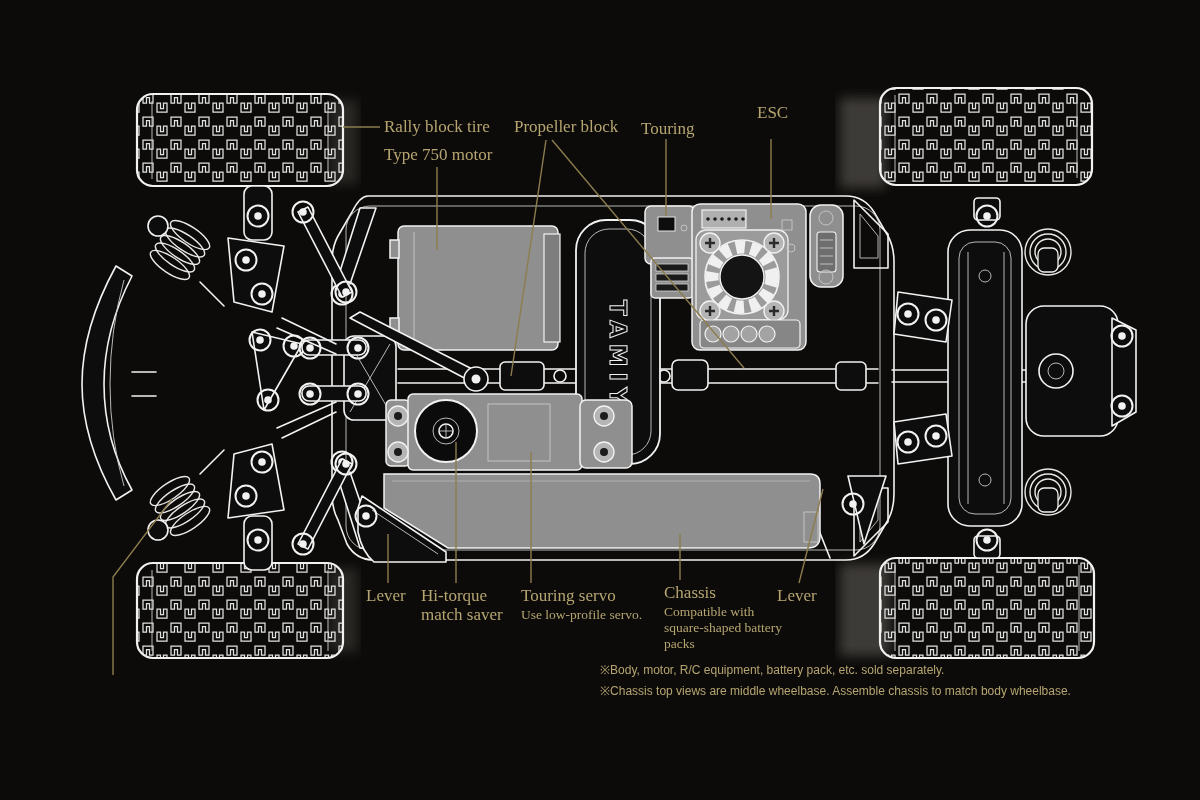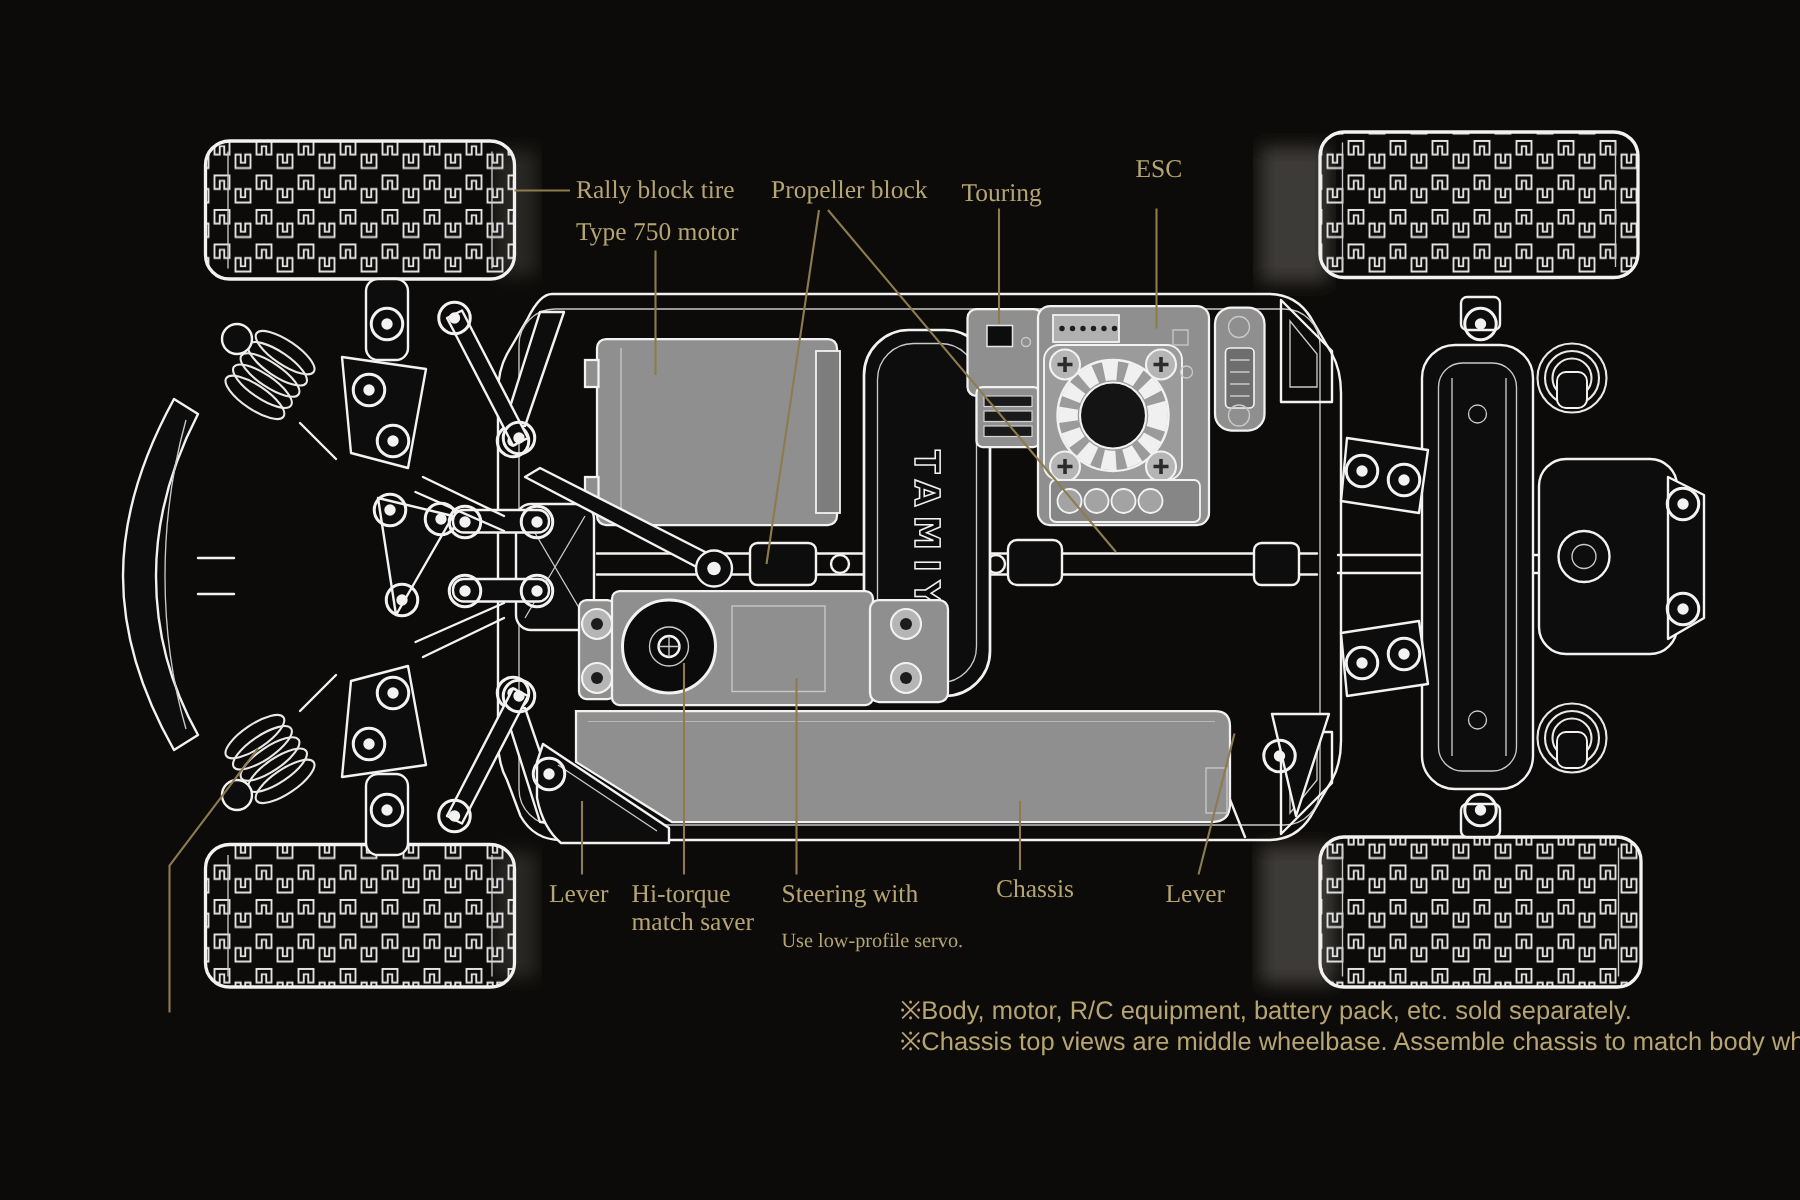--- a/index.html
+++ b/index.html
@@ -5,22 +5,22 @@
   :root{
     --background:#0c0b09; --linework:#f2f2f2; --component-fill:#8f8f8f;
     --label-text:#b6a571; --leader-line:#8d7c4e;
   }
   html,body{margin:0;padding:0;background:var(--background);}
   #stage{position:relative;width:1200px;height:800px;overflow:hidden;
          font-family:"Liberation Sans",sans-serif;background:var(--background);}
   #art{position:absolute;left:0;top:0;}
   .callout{position:absolute;color:var(--label-text);font-size:17px;line-height:19px;white-space:nowrap;font-family:Liberation Serif, serif;}
   .wrap{white-space:normal;}
-  .sub{font-size:13.5px;line-height:16px;margin-top:14px;}
-  .note-line{position:absolute;color:var(--label-text);font-size:17px;white-space:nowrap;text-align:right;}
+  .sub{font-size:13.5px;line-height:16px;margin-top:2px;}
+  .note-line{position:absolute;color:var(--label-text);font-size:12px;white-space:nowrap;text-align:right;}
   .damper{font-size:17.5px;}
   
   .ln{stroke:var(--linework);stroke-width:1.6;fill:none;stroke-linejoin:round;stroke-linecap:round;}
   .ln2{stroke:#c9c9c9;stroke-width:.9;fill:none;}
   .dk{fill:#0d0d0d;stroke:var(--linework);stroke-width:1.6;stroke-linejoin:round;}
   .fillg{fill:var(--component-fill);stroke:var(--linework);stroke-width:1.5;}
   .gold{stroke:var(--leader-line);stroke-width:1.4;fill:none;}
   .tr{fill:none;stroke:#e2e2e2;stroke-width:1.25;}
   .tire{fill:url(#tread);stroke:var(--linework);stroke-width:2.2;}
   .shadow{fill:#3d3b37;filter:url(#blur);}
@@ -323,25 +323,26 @@
 
   <div class="callout" style="left:384px;top:117px">Rally block tire</div>
   <div class="callout" style="left:384px;top:145px">Type 750 motor</div>
   <div class="callout" style="left:514px;top:117px">Propeller block</div>
   <div class="callout" style="left:641px;top:119px">Touring</div>
   <div class="callout" style="left:757px;top:103px">ESC</div>
 
   <div class="callout" style="left:366px;top:586px">Lever</div>
   <div class="callout wrap" style="left:421px;top:586px;width:96px">Hi-torque match saver</div>
   <div class="callout" style="left:521px;top:586px">
-    <div>Steering with</div>
+    <div>Touring servo</div>
     <div class="sub">Use low-profile servo.</div>
   </div>
   <div class="callout" style="left:664px;top:583px">
     <div>Chassis</div>
+    <div class="sub wrap" style="width:130px">Compatible with square-shaped battery packs</div>
   </div>
   <div class="callout" style="left:777px;top:586px">Lever</div>
 
 
   <div class="note-line" style="left:600px;top:661px">※Body, motor, R/C equipment, battery pack, etc. sold separately.</div>
   <div class="note-line" style="left:600px;top:682px">※Chassis top views are middle wheelbase. Assemble chassis to match body wheelbase.</div>
 
 </div>
 
 </body></html>

